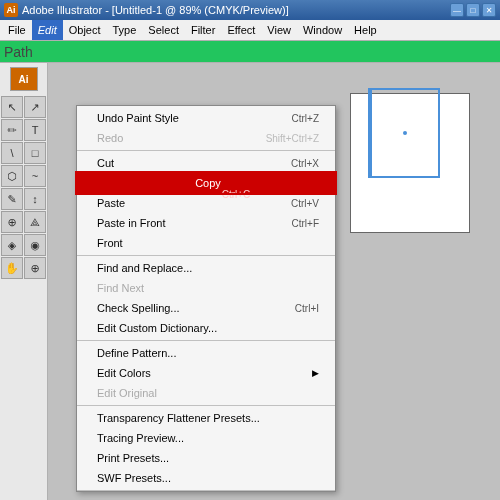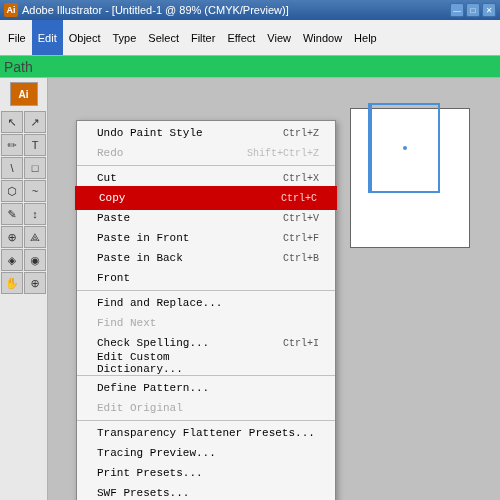--- a/index.html
+++ b/index.html
@@ -53,38 +53,39 @@
       align-items: center;
       justify-content: center;
       font-size: 8px;
       color: white;
       cursor: pointer;
     }
 
     
     .menu-bar {
       background: #f0f0f0;
-      height: 36px;
+      height: 21px;
       display: flex;
       align-items: center;
       border-bottom: 1px solid #b0b0b0;
       padding: 0 2px;
     }
     .menu-item {
       padding: 2px 6px;
       cursor: pointer;
       font-size: 11px;
       color: #000;
       height: 100%;
       display: flex;
       align-items: center;
     }
     .menu-item.active {
       background: #316AC5;
       color: white;
+      font-style: italic;
     }
 
     
     .toolbar2 {
       background: #22c55e;
       height: 22px;
       display: flex;
       align-items: center;
       border-bottom: 1px solid #b0b0b0;
       padding: 0 4px;
@@ -150,21 +151,20 @@
 
     
     .dropdown-overlay {
       position: absolute;
       top: 0;
       left: 0;
       right: 0;
       bottom: 0;
       pointer-events: none;
       z-index: 100;
-      font-family: Liberation Mono, monospace;
     }
 
     .dropdown-menu {
       position: absolute;
       top: 42px;
       left: 28px;
       width: 260px;
       background: #f5f5f5;
       border: 1px solid #888;
       box-shadow: 2px 2px 6px rgba(0,0,0,0.3);
@@ -188,20 +188,21 @@
     }
     .dropdown-item.disabled {
       color: #aaa;
       cursor: default;
     }
     .dropdown-item.highlighted {
       background: #cc0000;
       color: white;
       border: 2px solid #cc0000;
       outline: 2px solid #cc0000;
+      flex-direction: column;
     }
 
     .shortcut {
       color: #555;
       font-size: 10px;
       margin-left: 20px;
       padding-left: 44px;
     }
     .dropdown-item.highlighted .shortcut {
       color: #ffcccc;
@@ -355,24 +356,20 @@
           </div>
           <div class="dropdown-item">
             <span>Paste</span>
             <span class="shortcut">Ctrl+V</span>
           </div>
           <div class="dropdown-item">
             <span>Paste in Front</span>
             <span class="shortcut">Ctrl+F</span>
           </div>
           <div class="dropdown-item">
-            <span>Paste in Back</span>
-            <span class="shortcut">Ctrl+B</span>
-          </div>
-          <div class="dropdown-item">
             <span>Front</span>
             <span class="shortcut"></span>
           </div>
         </div>
 
         <div class="menu-section">
           <div class="dropdown-item">
             <span>Find and Replace...</span>
             <span class="shortcut"></span>
           </div>
@@ -388,20 +385,24 @@
             <span>Edit Custom Dictionary...</span>
             <span class="shortcut"></span>
           </div>
         </div>
 
         <div class="menu-section">
           <div class="dropdown-item">
             <span>Define Pattern...</span>
             <span class="shortcut"></span>
           </div>
+          <div class="dropdown-item">
+            <span>Edit Colors</span>
+            <span class="submenu-arrow">▶</span>
+          </div>
           <div class="dropdown-item disabled">
             <span>Edit Original</span>
             <span class="shortcut"></span>
           </div>
         </div>
 
         <div class="menu-section">
           <div class="dropdown-item">
             <span>Transparency Flattener Presets...</span>
           </div>

